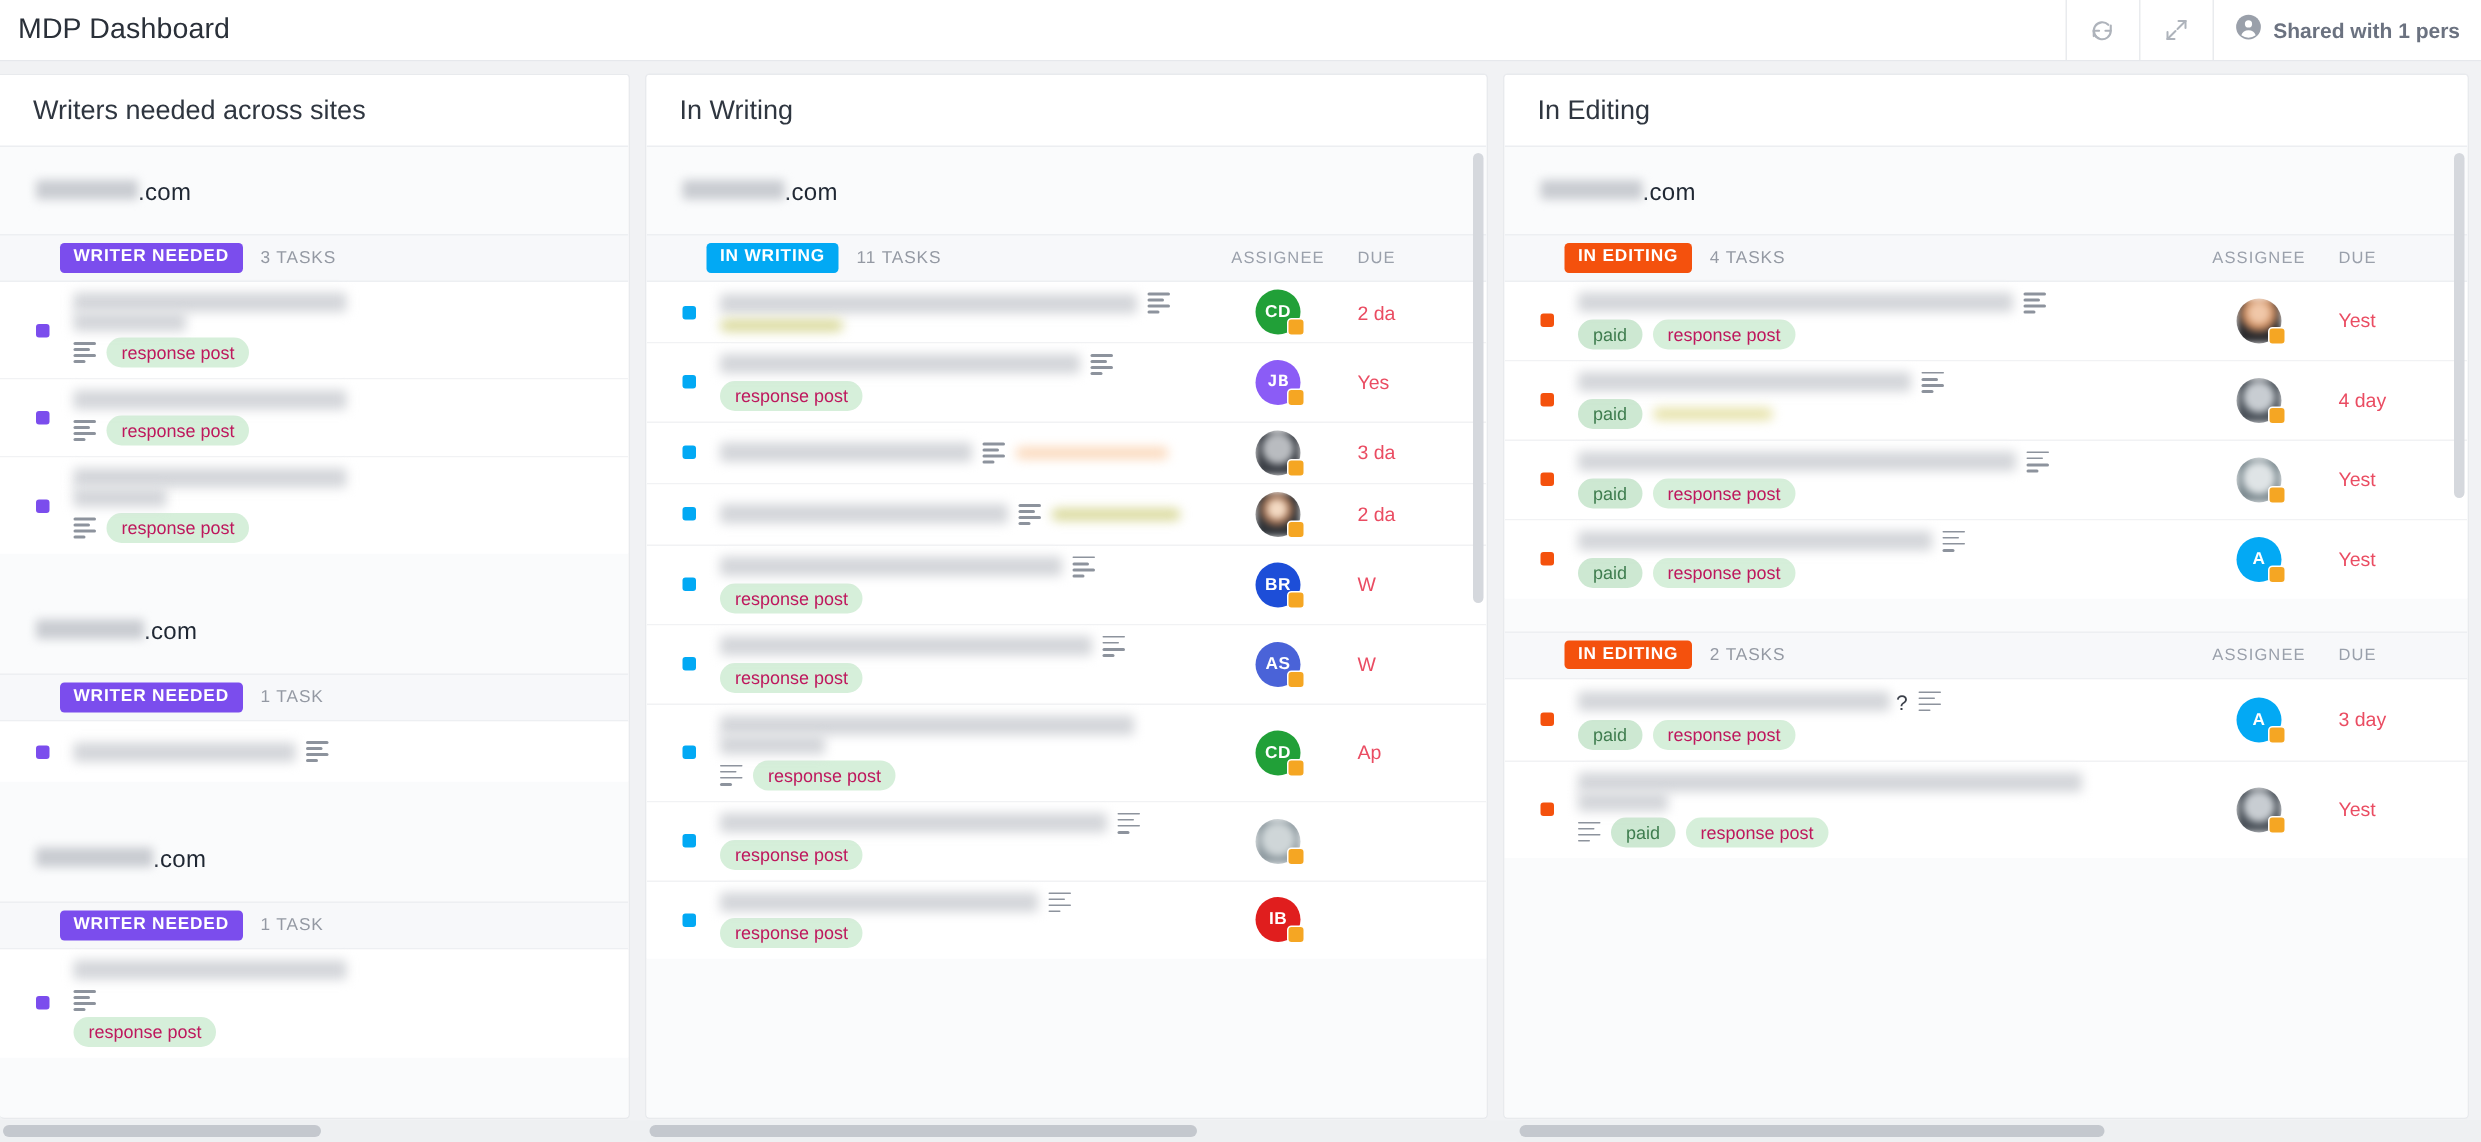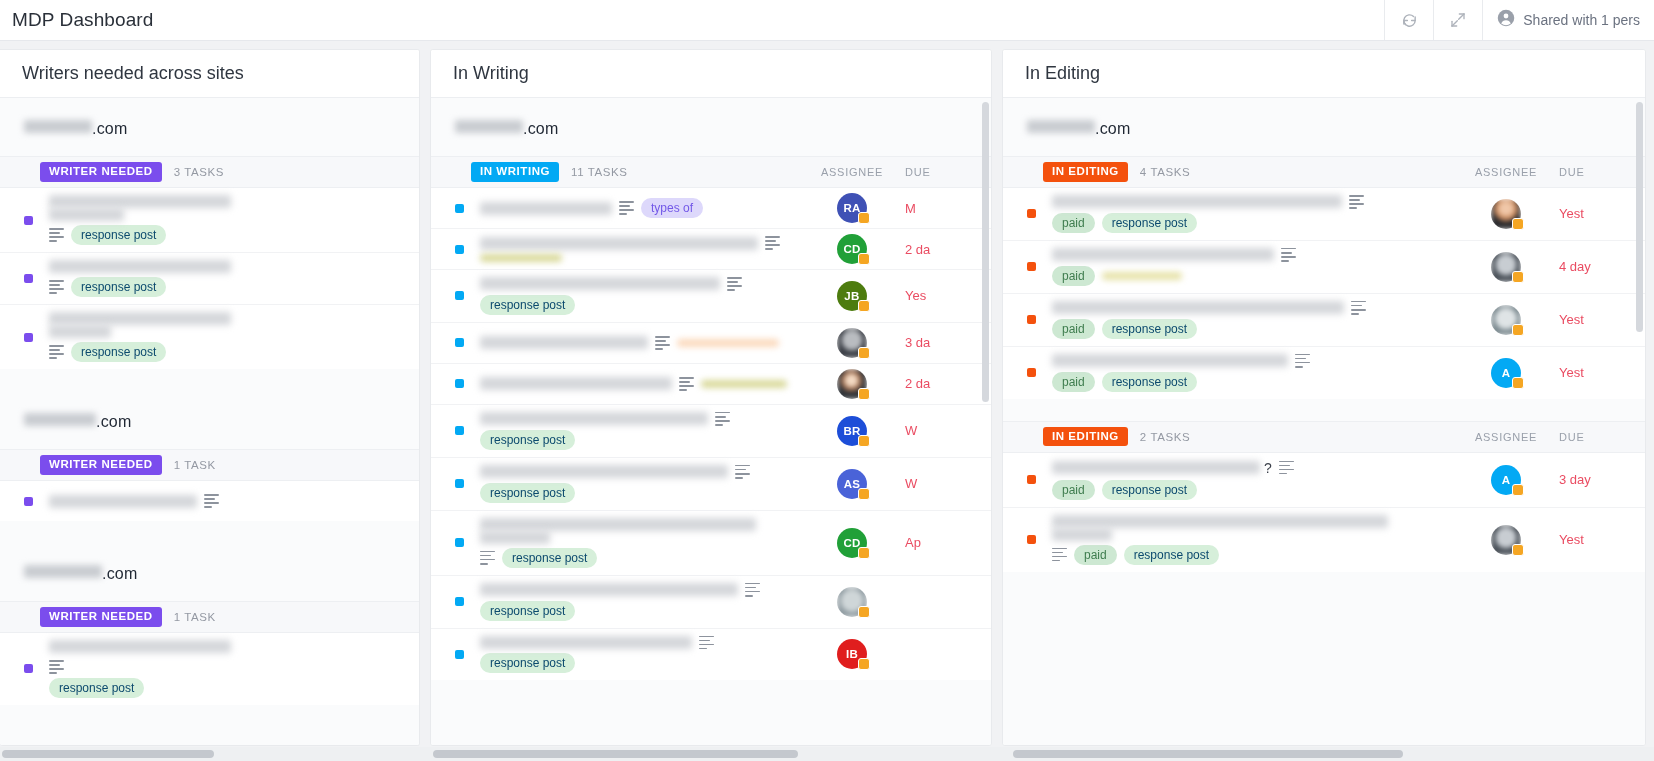--- a/index.html
+++ b/index.html
@@ -13,21 +13,21 @@
 
   
   .topbar{
     height:40px;background:#ffffff;border-bottom:1px solid #e6e8ec;
     display:flex;align-items:center;position:relative;
   }
   .app-title{
     font-size:19px;font-weight:400;color:#2a3039;padding-left:12px;letter-spacing:.1px;
   }
   .topbar-right{
-    margin-left:auto;display:flex;align-items:flex-start;height:40px;
+    margin-left:auto;display:flex;align-items:flex-start;height:40px;font-weight:bold;
   }
   .tb-btn{
     width:48px;height:40px;display:flex;align-items:center;justify-content:center;
     border-left:1px solid #e9ebee;cursor:pointer;
   }
   .tb-btn svg{display:block;}
   .share-box{
     display:flex;align-items:center;gap:8px;height:40px;padding:0 14px;
     border-left:1px solid #e9ebee;cursor:pointer;
   }
@@ -115,21 +115,21 @@
   .noteico i{display:block;height:1.6px;background:#8d939d;border-radius:1px;}
   .noteico i:nth-child(1){width:100%;}
   .noteico i:nth-child(2){width:72%;}
   .noteico i:nth-child(3){width:100%;}
   .noteico i:nth-child(4){width:55%;}
 
   .tag{
     font-size:12px;padding:4px 10px;border-radius:11px;line-height:1;display:inline-block;
     white-space:nowrap;
   }
-  .tag.green{background:#d6efda;color:#0c4a6e;}
+  .tag.green{background:#d6efda;color:#be185d;}
   .tag.paid{background:#cde8d2;color:#3f7d4f;}
   .tag.purple{background:#ddd8fb;color:#7358e8;}
   .tag.blur{color:transparent;filter:blur(3.4px);}
   .tag.orange{background:#fbd9bc;}
   .tag.olive{background:#d9d99a;}
   .tag.yellow{background:#e6e2a8;}
 
   .cell-assignee{width:98px;display:flex;align-items:center;justify-content:center;flex:0 0 auto;}
   .cell-due{width:86px;flex:0 0 auto;font-size:13px;color:#ea4c62;padding-left:4px;
             white-space:nowrap;overflow:hidden;}
@@ -361,39 +361,20 @@
           <div class="grp-cols">
             <div class="grp-col-h h-assignee">ASSIGNEE</div>
             <div class="grp-col-h h-due">DUE</div>
           </div>
         </div>
         <div class="rows">
           <div class="row">
             <span class="dot blue"></span>
             <div class="row-main">
               <div class="title-line">
-                <span class="ttl" style="width: 132px;">&nbsp;</span>
-                <span class="noteico">
-                  <i></i>
-                  <i></i>
-                  <i></i>
-                  <i></i>
-                </span>
-                <span class="tag purple">types of</span>
-              </div>
-            </div>
-            <div class="cell-assignee">
-              <div class="av" style="background: rgb(63, 81, 181);">RA<span class="badge-sq"></span></div>
-            </div>
-            <div class="cell-due">M</div>
-          </div>
-          <div class="row">
-            <span class="dot blue"></span>
-            <div class="row-main">
-              <div class="title-line">
                 <span class="ttl" style="width: 278px;">&nbsp;</span>
                 <span class="noteico">
                   <i></i>
                   <i></i>
                   <i></i>
                   <i></i>
                 </span>
               </div>
               <div class="tline2">
                 <span class="tag olive blur" style="width: 62px;"> </span>
@@ -414,21 +395,21 @@
                   <i></i>
                   <i></i>
                   <i></i>
                 </span>
               </div>
               <div class="tline2">
                 <span class="tag green">response post</span>
               </div>
             </div>
             <div class="cell-assignee">
-              <div class="av" style="background: #4d7c0f;">JB<span class="badge-sq"></span></div>
+              <div class="av" style="background: #8b5cf6; font-family: Liberation Mono, monospace;">JB<span class="badge-sq"></span></div>
             </div>
             <div class="cell-due">Yes</div>
           </div>
           <div class="row">
             <span class="dot blue"></span>
             <div class="row-main">
               <div class="title-line">
                 <span class="ttl" style="width: 168px;">&nbsp;</span>
                 <span class="noteico">
                   <i></i>

